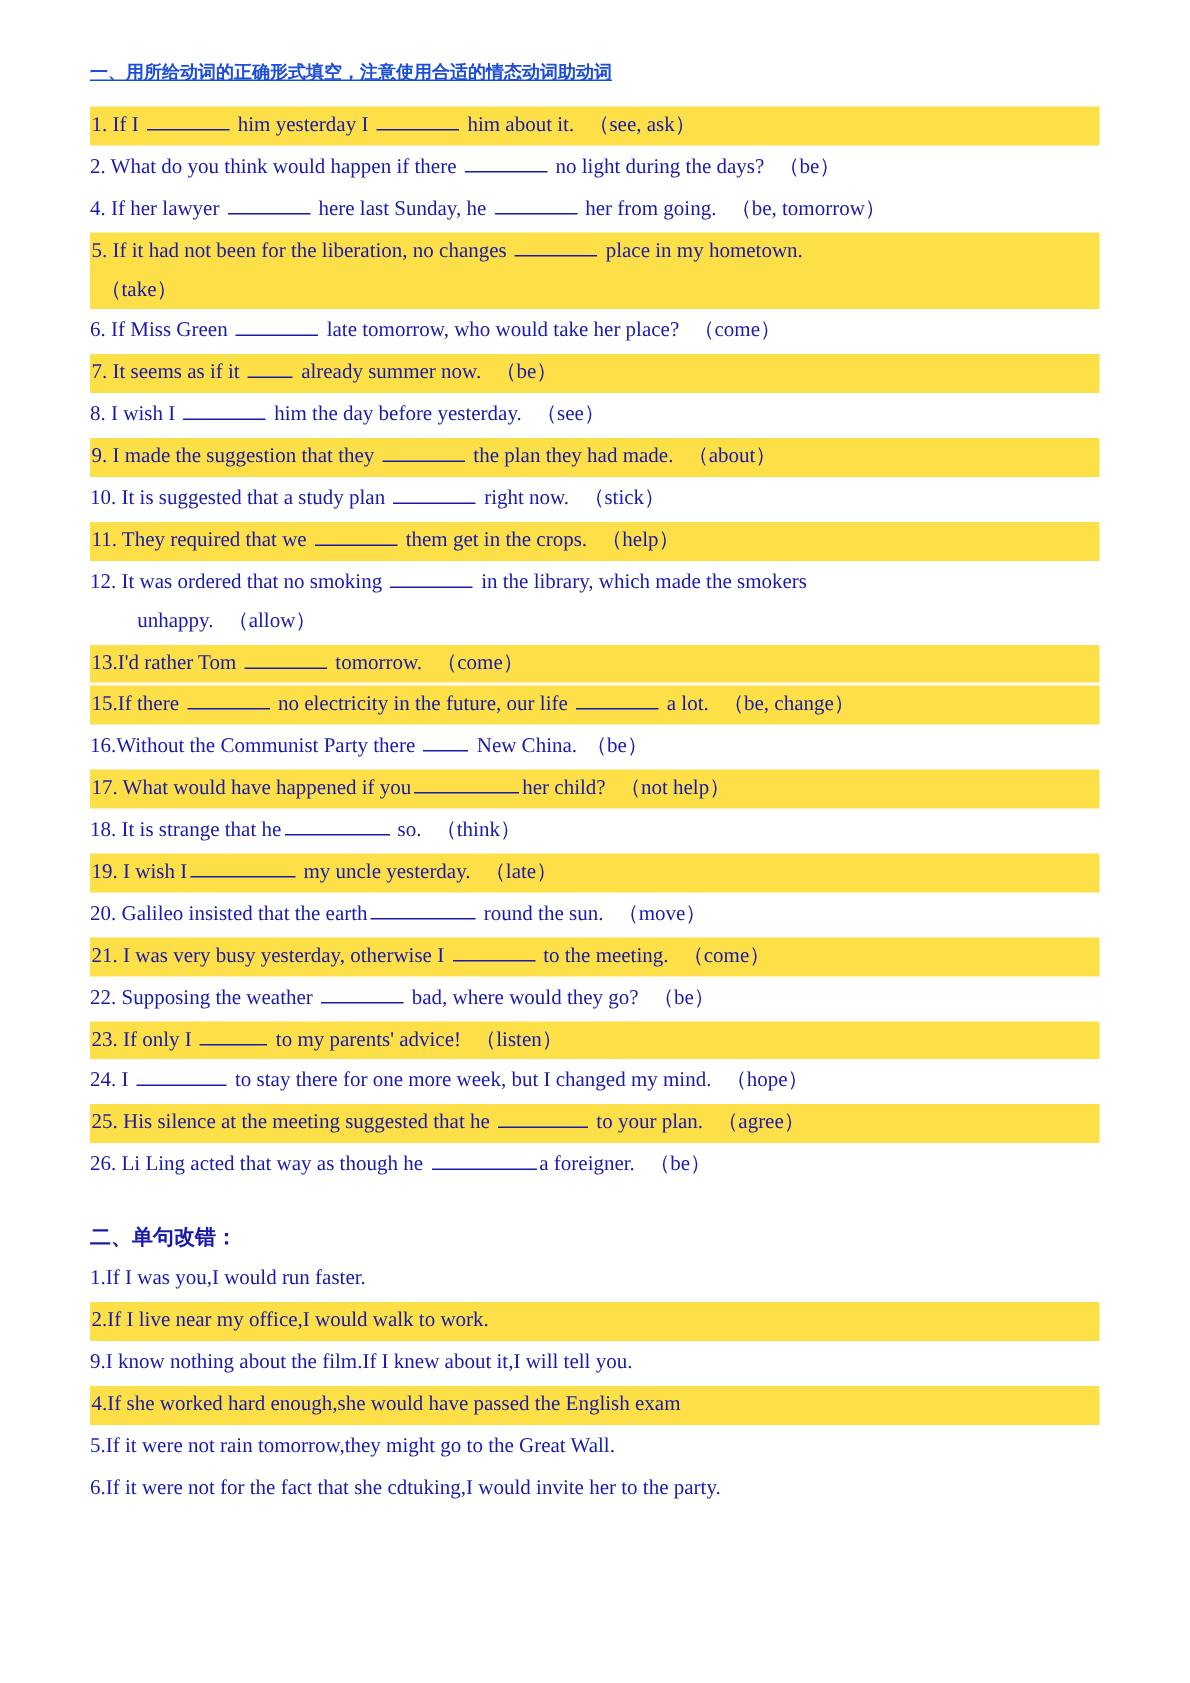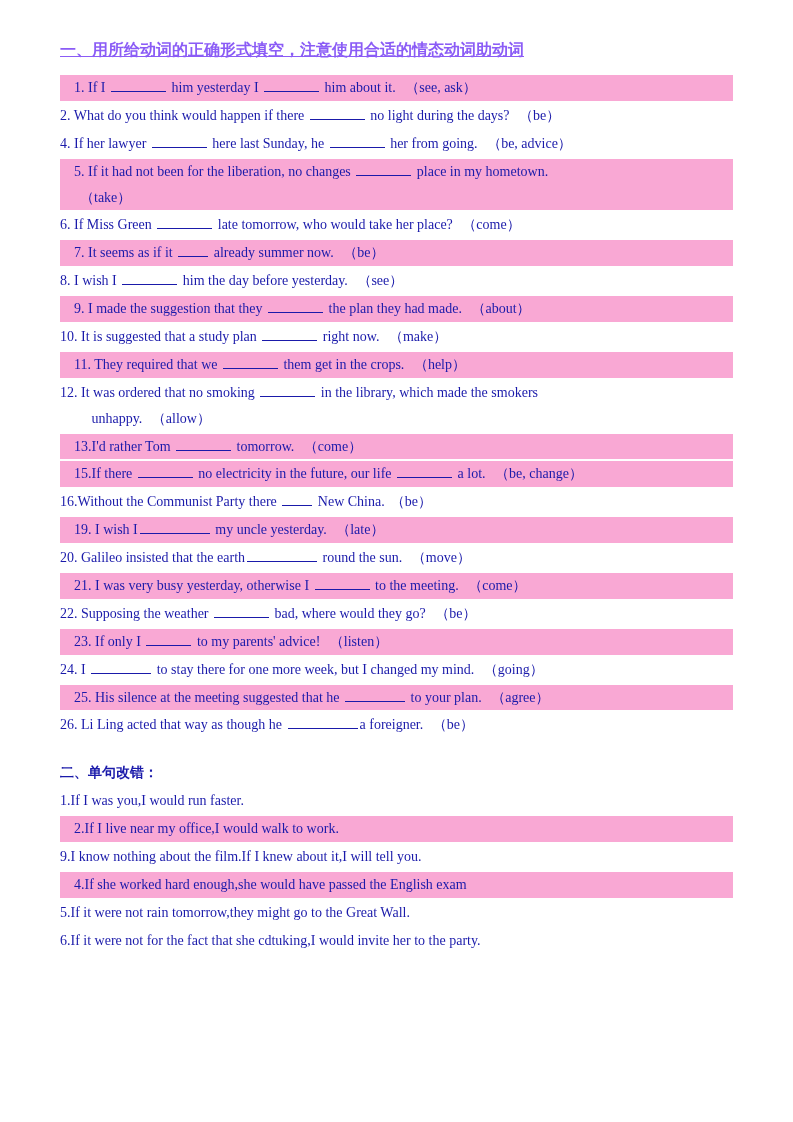--- a/index.html
+++ b/index.html
@@ -10,41 +10,41 @@
     body {
       background: #ffffff;
       font-family: "SimSun", "宋体", serif;
       font-size: 14px;
       color: #1a1aaa;
       padding: 40px 60px;
       width: 793px;
       min-height: 1122px;
     }
     .title {
-      font-size: 16px;
+      font-size: 12px;
       font-weight: bold;
-      color: #8b5cf6;
+      color: #1d4ed8;
       margin-bottom: 14px;
       text-decoration: underline;
     }
     .section-title {
       font-size: 14px;
       font-weight: bold;
       color: #1a1aaa;
       margin-top: 26px;
       margin-bottom: 6px;
     }
     .line {
       line-height: 1.85;
       margin-bottom: 2px;
       color: #1a1aaa;
     }
     .highlight {
-      background-color: #f9a8d4;
-      padding: 0 14px;
+      background-color: #fde047;
+      padding: 0 1px;
     }
     .blank {
       display: inline-block;
       border-bottom: 1px solid #1a1aaa;
       min-width: 55px;
       margin: 0 2px;
     }
     .hint {
       font-style: normal;
       margin-left: 6px;
@@ -61,21 +61,21 @@
     <div class="line highlight">
       1. If I <span class="blank"></span> him yesterday I <span class="blank"></span> him about it. <span class="hint">（see, ask）</span>
     </div>
 
     <div class="line">
       2. What do you think would happen if there <span class="blank"></span> no light during the days? <span class="hint">（be）</span>
     </div>
 
 
     <div class="line">
-      4. If her lawyer <span class="blank"></span> here last Sunday, he <span class="blank"></span> her from going. <span class="hint">（be, advice）</span>
+      4. If her lawyer <span class="blank"></span> here last Sunday, he <span class="blank"></span> her from going. <span class="hint">（be, tomorrow）</span>
     </div>
 
     <div class="line highlight">
       5. If it had not been for the liberation, no changes <span class="blank"></span> place in my hometown.<br>
       <span class="hint">（take）</span>
     </div>
 
     <div class="line">
       6. If Miss Green <span class="blank"></span> late tomorrow, who would take her place? <span class="hint">（come）</span>
     </div>
@@ -86,21 +86,21 @@
 
     <div class="line">
       8. I wish I <span class="blank"></span> him the day before yesterday. <span class="hint">（see）</span>
     </div>
 
     <div class="line highlight">
       9. I made the suggestion that they <span class="blank"></span> the plan they had made. <span class="hint">（about）</span>
     </div>
 
     <div class="line">
-      10. It is suggested that a study plan <span class="blank"></span> right now. <span class="hint">（make）</span>
+      10. It is suggested that a study plan <span class="blank"></span> right now. <span class="hint">（stick）</span>
     </div>
 
     <div class="line highlight">
       11. They required that we <span class="blank"></span> them get in the crops. <span class="hint">（help）</span>
     </div>
 
     <div class="line">
       12. It was ordered that no smoking <span class="blank"></span> in the library, which made the smokers<br>
       &nbsp;&nbsp;&nbsp;&nbsp;&nbsp;&nbsp;&nbsp;&nbsp;&nbsp;unhappy. <span class="hint">（allow）</span>
     </div>
@@ -111,21 +111,27 @@
 
 
     <div class="line highlight">
       15.If there <span class="blank"></span> no electricity in the future, our life <span class="blank"></span> a lot. <span class="hint">（be, change）</span>
     </div>
 
     <div class="line">
       16.Without the Communist Party there <span class="blank" style="min-width:30px;"></span> New China.<span class="hint">（be）</span>
     </div>
 
+    <div class="line highlight">
+      17. What would have happened if you<span class="blank" style="min-width:70px;"></span>her child? <span class="hint">（not help）</span>
+    </div>
 
+    <div class="line">
+      18. It is strange that he<span class="blank" style="min-width:70px;"></span> so. <span class="hint">（think）</span>
+    </div>
 
     <div class="line highlight">
       19. I wish I<span class="blank" style="min-width:70px;"></span> my uncle yesterday. <span class="hint">（late）</span>
     </div>
 
     <div class="line">
       20. Galileo insisted that the earth<span class="blank" style="min-width:70px;"></span> round the sun. <span class="hint">（move）</span>
     </div>
 
     <div class="line highlight">
@@ -134,21 +140,21 @@
 
     <div class="line">
       22. Supposing the weather <span class="blank" style="min-width:55px;"></span> bad, where would they go? <span class="hint">（be）</span>
     </div>
 
     <div class="line highlight">
       23. If only I <span class="blank" style="min-width:45px;"></span> to my parents' advice! <span class="hint">（listen）</span>
     </div>
 
     <div class="line">
-      24. I <span class="blank" style="min-width:60px;"></span> to stay there for one more week, but I changed my mind. <span class="hint">（going）</span>
+      24. I <span class="blank" style="min-width:60px;"></span> to stay there for one more week, but I changed my mind. <span class="hint">（hope）</span>
     </div>
 
     <div class="line highlight">
       25. His silence at the meeting suggested that he <span class="blank" style="min-width:60px;"></span> to your plan. <span class="hint">（agree）</span>
     </div>
 
     <div class="line">
       26. Li Ling acted that way as though he <span class="blank" style="min-width:70px;"></span>a foreigner. <span class="hint">（be）</span>
     </div>
   </div>

